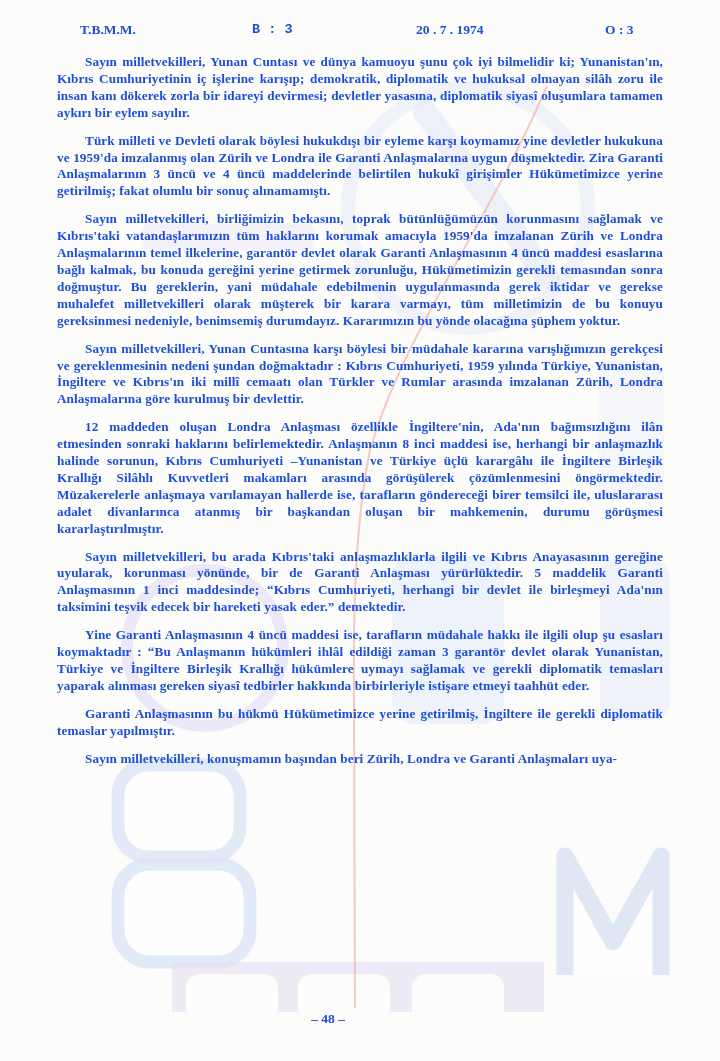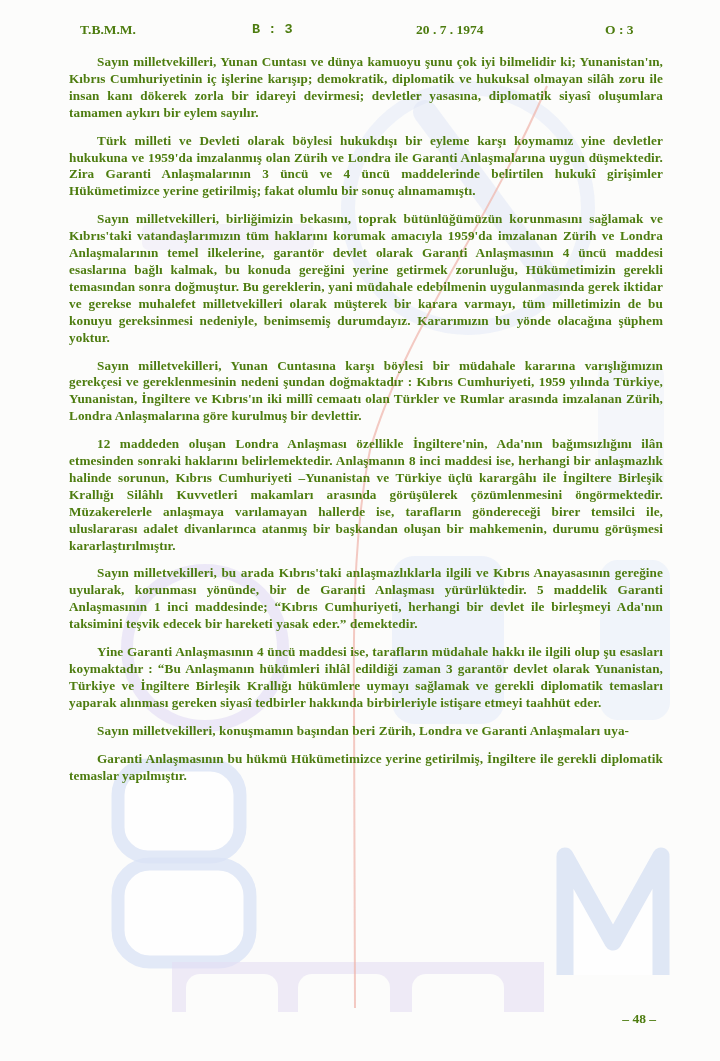--- a/index.html
+++ b/index.html
@@ -2,50 +2,50 @@
 <html><head>
 <meta charset="utf-8">
 <style>
   html,body{margin:0;padding:0;background:#e8e8e8;}
   .page{
     position:relative;
     width:720px;height:1061px;
     margin:0 auto;
     background:#fcfcfb;
     font-family:"Liberation Serif", serif;
-    color:#4d7c0f;
+    color:#1d4ed8;
     overflow:hidden;
   }
   .watermark{
     position:absolute;inset:0;z-index:0;pointer-events:none;
   }
   .page-header{
     position:absolute;top:22px;left:0;right:0;height:20px;z-index:2;
     font-weight:bold;font-size:13.5px;
   }
   .page-header span{position:absolute;white-space:nowrap;}
   .h-institution{left:80px;}
   .h-session{left:252px;font-family:Liberation Mono, monospace;}
   .h-date{left:388px;margin-left:28px;}
   .h-sitting{left:605px;}
   .doc-body{
     position:absolute;top:54px;left:57px;width:606px;z-index:2;
   }
   .doc-body p{
-    margin:0 0 11px 12px;
+    margin:0 0 11px 0;
     text-align:justify;
     text-indent:28px;
     font-size:13.2px;
     line-height:16.9px;
     font-weight:bold;
     letter-spacing:0.1px;
   }
   .page-footer{
     position:absolute;top:1011px;left:0;width:656px;z-index:2;
-    text-align:right;font-weight:bold;font-size:13.5px;
+    text-align:center;font-weight:bold;font-size:13.5px;
   }
 </style>
 </head>
 <body>
 
 <div class="page">
 
   <svg class="watermark" width="720" height="1061" viewBox="0 0 720 1061" xmlns="http://www.w3.org/2000/svg">
 
     <circle cx="468" cy="208" r="120" fill="none" stroke="#e3e9f8" stroke-width="14" opacity="0.55"></circle>
@@ -81,21 +81,21 @@
   </header>
 
   <main class="doc-body">
     <p>Sayın milletvekilleri, Yunan Cuntası ve dünya kamuoyu şunu çok iyi bilmelidir ki; Yunanistan'ın, Kıbrıs Cumhuriyetinin  iç işlerine karışıp; demokratik, diplomatik ve hukuksal olmayan silâh zoru ile insan kanı dökerek zorla bir idareyi devirmesi; devletler yasasına, diplomatik  siyasî oluşumlara tamamen aykırı bir eylem sayılır.</p>
     <p>Türk milleti ve Devleti olarak böylesi hukukdışı bir eyleme karşı koymamız yine devletler hukukuna ve 1959'da imzalanmış olan Zürih ve Londra ile Garanti Anlaşmalarına uygun düşmektedir. Zira Garanti Anlaşmalarının 3 üncü ve 4 üncü maddelerinde belirtilen hukukî girişimler Hükümetimizce yerine getirilmiş; fakat olumlu bir sonuç alınamamıştı.</p>
     <p>Sayın milletvekilleri, birliğimizin bekasını, toprak bütünlüğümüzün korunmasını sağlamak ve Kıbrıs'taki vatandaşlarımızın tüm haklarını korumak amacıyla 1959'da imzalanan Zürih ve Londra Anlaşmalarının temel ilkelerine, garantör devlet olarak Garanti Anlaşmasının 4 üncü maddesi esaslarına bağlı kalmak, bu konuda gereğini yerine getirmek zorunluğu, Hükümetimizin gerekli temasından sonra doğmuştur. Bu gereklerin, yani müdahale edebilmenin uygulanmasında gerek iktidar ve gerekse muhalefet milletvekilleri olarak müşterek bir karara varmayı, tüm milletimizin de bu konuyu gereksinmesi nedeniyle, benimsemiş durumdayız. Kararımızın bu yönde olacağına şüphem yoktur.</p>
     <p>Sayın milletvekilleri, Yunan Cuntasına karşı böylesi bir müdahale kararına varışlığımızın gerekçesi ve gereklenmesinin nedeni şundan doğmaktadır : Kıbrıs Cumhuriyeti, 1959 yılında Türkiye, Yunanistan, İngiltere ve Kıbrıs'ın iki millî cemaatı olan Türkler ve Rumlar arasında imzalanan Zürih, Londra Anlaşmalarına göre kurulmuş bir devlettir.</p>
     <p>12 maddeden oluşan Londra Anlaşması özellikle İngiltere'nin, Ada'nın bağımsızlığını ilân etmesinden sonraki haklarını belirlemektedir. Anlaşmanın 8 inci maddesi ise, herhangi bir anlaşmazlık halinde sorunun, Kıbrıs Cumhuriyeti –Yunanistan ve Türkiye üçlü karargâhı ile İngiltere Birleşik Krallığı Silâhlı Kuvvetleri makamları arasında görüşülerek çözümlenmesini öngörmektedir. Müzakerelerle anlaşmaya varılamayan hallerde ise, tarafların göndereceği birer temsilci ile, uluslararası adalet divanlarınca atanmış bir başkandan oluşan bir mahkemenin, durumu görüşmesi kararlaştırılmıştır.</p>
     <p>Sayın milletvekilleri, bu arada Kıbrıs'taki anlaşmazlıklarla ilgili ve Kıbrıs Anayasasının gereğine uyularak, korunması yönünde, bir de Garanti Anlaşması yürürlüktedir. 5 maddelik Garanti Anlaşmasının 1 inci maddesinde; “Kıbrıs Cumhuriyeti, herhangi bir devlet ile birleşmeyi Ada'nın taksimini teşvik edecek bir hareketi yasak eder.” demektedir.</p>
     <p>Yine Garanti Anlaşmasının 4 üncü maddesi ise, tarafların müdahale hakkı ile ilgili olup şu esasları koymaktadır : “Bu Anlaşmanın hükümleri ihlâl edildiği zaman 3 garantör devlet olarak Yunanistan, Türkiye ve İngiltere Birleşik Krallığı hükümlere uymayı sağlamak ve gerekli diplomatik temasları yaparak alınması gereken siyasî tedbirler hakkında birbirleriyle istişare etmeyi taahhüt eder.</p>
+    <p>Garanti Anlaşmasının bu hükmü Hükümetimizce yerine getirilmiş, İngiltere ile gerekli diplomatik temaslar yapılmıştır.</p>
     <p>Sayın milletvekilleri, konuşmamın başından beri Zürih, Londra ve Garanti Anlaşmaları uya-</p>
-    <p>Garanti Anlaşmasının bu hükmü Hükümetimizce yerine getirilmiş, İngiltere ile gerekli diplomatik temaslar yapılmıştır.</p>
   </main>
 
   <footer class="page-footer">
     <span>– 48 –</span>
   </footer>
 
 </div>
 
 </body></html>

